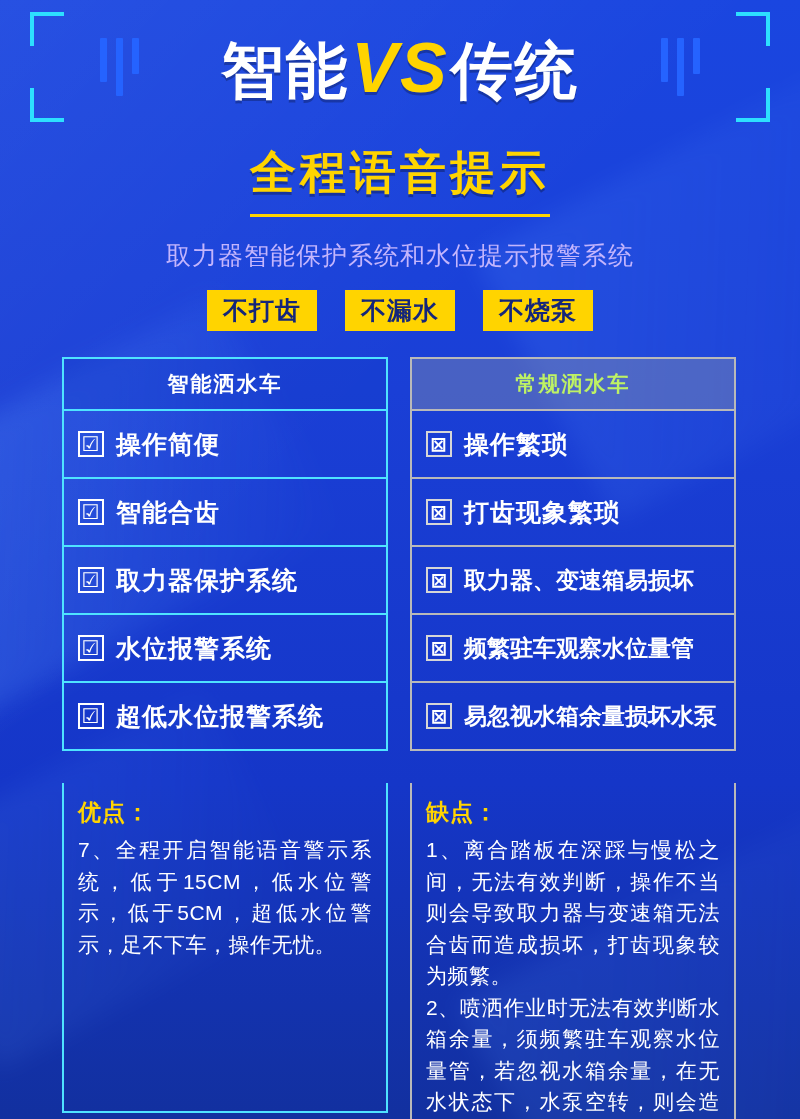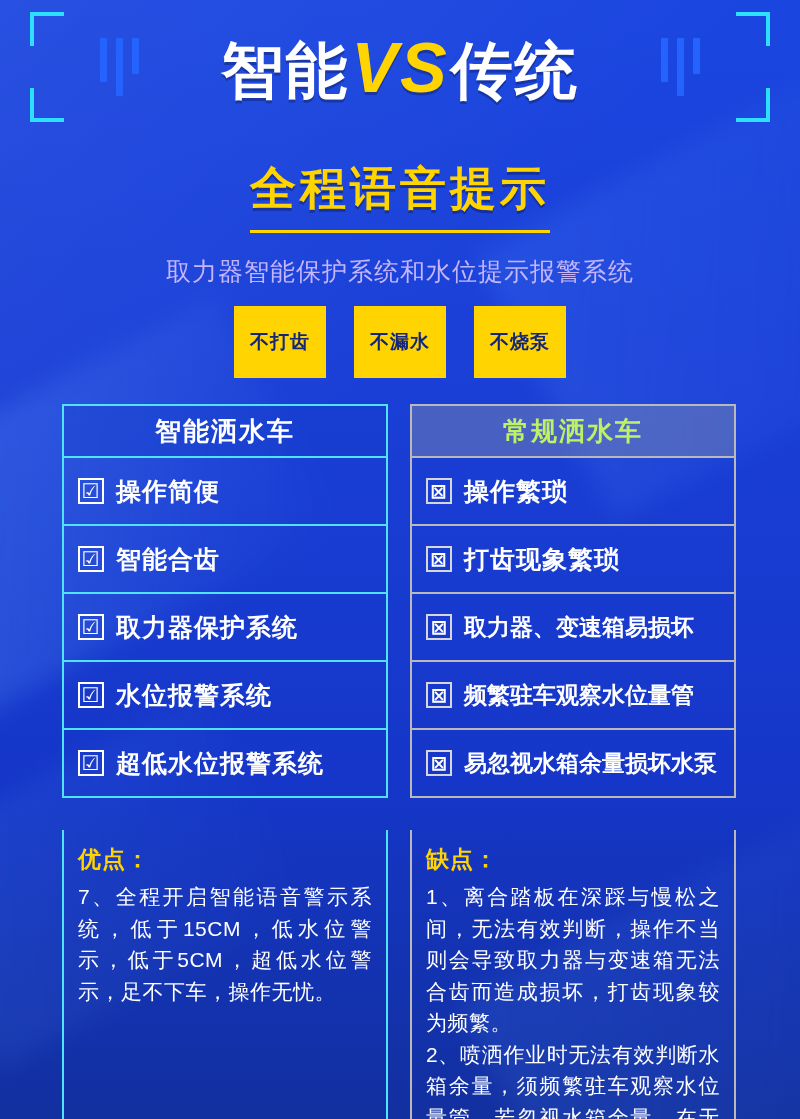--- a/index.html
+++ b/index.html
@@ -60,21 +60,21 @@
     white-space:nowrap;
   }
   .main-title .vs {
     color:#ffd400;
     font-size:70px;
     font-style:italic;
     padding:0 2px;
   }
 
   
-  .subtitle-wrap { margin-top:36px; text-align:center; }
+  .subtitle-wrap { margin-top:20px; text-align:center; }
   .subtitle {
     display:inline-block;
     font-size:46px; font-weight:bold; letter-spacing:4px;
     color:#ffd400;
     text-shadow:0 3px 0 rgba(0,0,0,0.28);
     padding-bottom:10px;
     border-bottom:3px solid #ffd400;
   }
   .desc {
     margin-top:22px;
@@ -84,38 +84,38 @@
     letter-spacing:1px;
   }
 
   .tags {
     margin-top:18px;
     display:flex; justify-content:center; gap:28px;
   }
   .tag {
     background:#ffd400;
     color:#14267a;
-    font-size:19px;
+    font-size:25px;
     font-weight:bold;
-    padding:23px 16px;
+    padding:4px 16px;
     letter-spacing:1px;
   }
 
   
   .columns {
     margin:26px 62px 0 62px;
     display:flex;
     gap:22px;
   }
   .col { width:326px; }
 
   .col-head {
     height:54px;
     display:flex; align-items:center; justify-content:center;
-    font-size:26px; font-weight:bold; letter-spacing:2px;
+    font-size:21px; font-weight:bold; letter-spacing:2px;
     border:2px solid;
   }
   .col-smart .col-head { border-color:#4fe3ff; color:#ffffff; background:rgba(20,60,200,0.35); }
   .col-normal .col-head { border-color:#b9b9b9; color:#bef264; background:rgba(160,160,160,0.35); }
 
   .item {
     height:68px;
     display:flex; align-items:center;
     padding-left:14px;
     border:2px solid;

